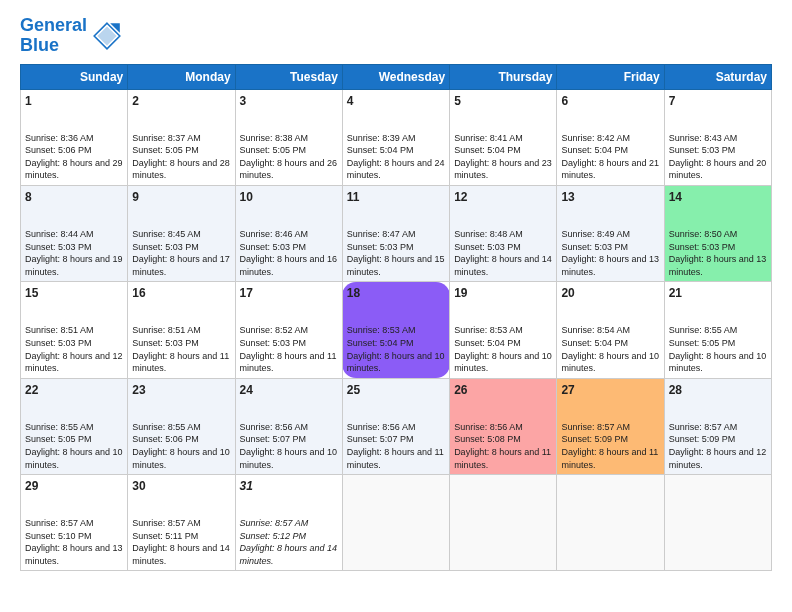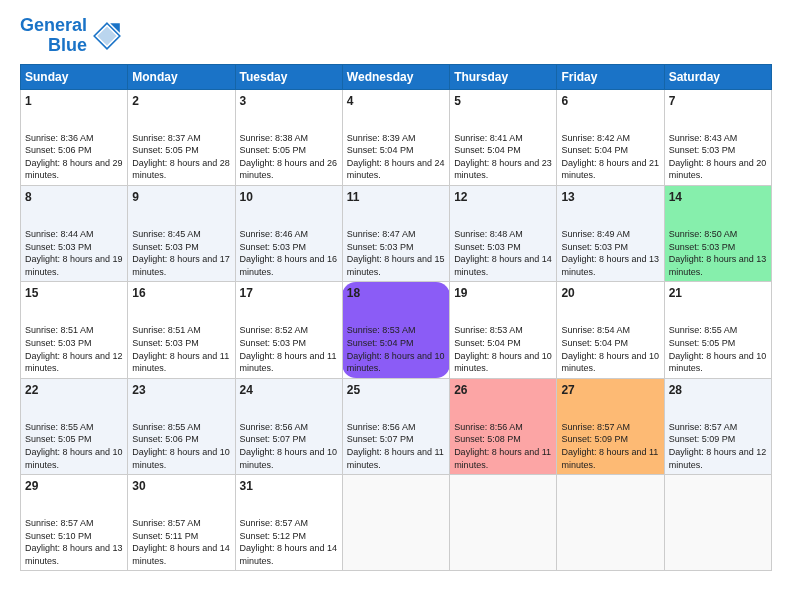--- a/index.html
+++ b/index.html
@@ -58,21 +58,21 @@
       width: 100%;
       border-collapse: collapse;
       table-layout: fixed;
     }
     .calendar th {
       background: #1a73c7;
       color: #fff;
       font-size: 12px;
       font-weight: bold;
       padding: 5px 4px;
-      text-align: left;
+      text-align: right;
       border: 1px solid #1565a8;
     }
     .calendar td {
       border: 1px solid #ccc;
       vertical-align: top;
       padding: 4px 4px 3px 4px;
       font-size: 9.5px;
       color: #222;
       height: 82px;
       background: #fff;
@@ -99,21 +99,21 @@
       background: #f9f9f9 !important;
     }
   </style>
 </head>
 <body>
 
 <div class="page">
   <div class="header">
     <div class="logo">
       <div>
-        <div style="display:flex;align-items:center;text-align:right;">
+        <div style="display:flex;align-items:center;">
           <div class="logo-text">
             <span>General</span><br>
             <span style="color:#1a73c7;">Blue</span>
           </div>
           <svg class="logo-icon" viewBox="0 0 40 40" xmlns="http://www.w3.org/2000/svg">
             <polygon points="20,4 36,20 20,36 4,20" fill="none" stroke="#1a73c7" stroke-width="2"></polygon>
             <polygon points="20,8 32,20 20,32 8,20" fill="#1a73c7" opacity="0.3"></polygon>
             <polygon points="24,4 36,16 36,4" fill="#1a73c7"></polygon>
           </svg>
         </div>
@@ -260,21 +260,21 @@
         </tr>
         <tr>
           <td style="background: rgb(255, 255, 255);">
             <span class="day-num">29</span>
             <div class="day-info">Sunrise: 8:57 AM<br>Sunset: 5:10 PM<br>Daylight: 8 hours and 13 minutes.</div>
           </td>
           <td style="background: rgb(255, 255, 255);">
             <span class="day-num">30</span>
             <div class="day-info">Sunrise: 8:57 AM<br>Sunset: 5:11 PM<br>Daylight: 8 hours and 14 minutes.</div>
           </td>
-          <td style="background: rgb(255, 255, 255);">
+          <td style="background: rgb(255, 255, 255); font-style: italic;">
             <span class="day-num">31</span>
             <div class="day-info">Sunrise: 8:57 AM<br>Sunset: 5:12 PM<br>Daylight: 8 hours and 14 minutes.</div>
           </td>
           <td class="empty-cell" style="background: rgb(249, 249, 249);"></td>
           <td class="empty-cell" style="background: rgb(249, 249, 249);"></td>
           <td class="empty-cell" style="background: rgb(249, 249, 249);"></td>
           <td class="empty-cell" style="background: rgb(249, 249, 249);"></td>
         </tr>
       </tbody>
   </table>

